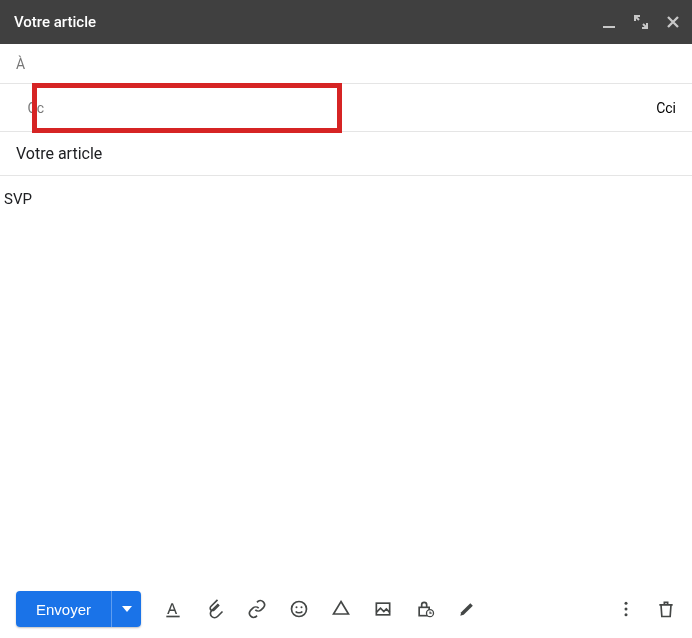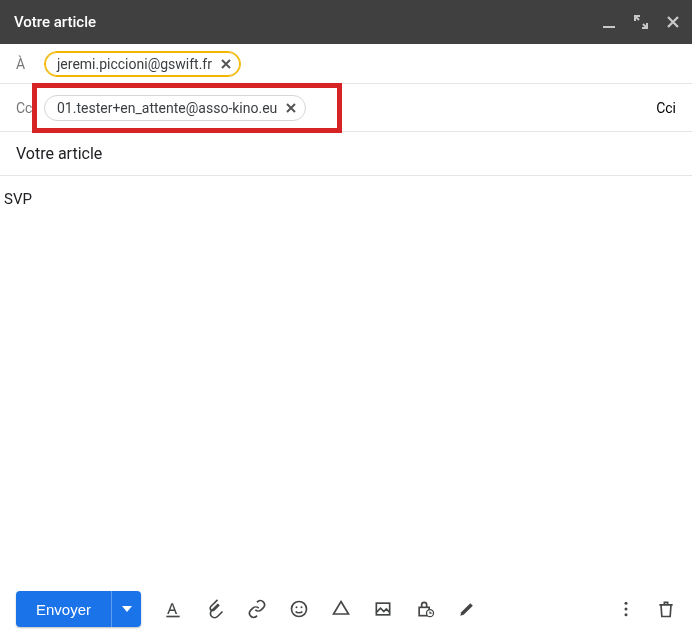--- a/index.html
+++ b/index.html
@@ -81,20 +81,21 @@
     width: 16px;
     height: 16px;
     display: inline-flex;
     align-items: center;
     justify-content: center;
     cursor: pointer;
     color: #555;
   }
   .cc-row {
     position: relative;
+    text-align: right;
   }
   .highlight-box {
     position: absolute;
     border: 5px solid #d62424;
     pointer-events: none;
   }
   .bcc-link {
     position: absolute;
     right: 16px;
     color: #000000;
@@ -197,40 +198,24 @@
           <path d="M2 2 L12 12 M12 2 L2 12" stroke="currentColor" stroke-width="2.3"></path>
         </svg>
     </span>
   </div>
 </div>
 
 <div class="compose">
 
   <div class="field-row">
     <span class="field-label">À</span>
-    <span class="chip to-chip">
-      <span>jeremi.piccioni@gswift.fr</span>
-      <span class="chip-x">
-        <svg width="12" height="12" viewBox="0 0 12 12">
-            <path d="M2 2 L10 10 M10 2 L2 10" stroke="currentColor" stroke-width="2"></path>
-          </svg>
-      </span>
-    </span>
   </div>
 
   <div class="field-row cc-row" style="height:48px;">
     <span class="field-label">Cc</span>
-    <span class="chip">
-      <span>01.tester+en_attente@asso-kino.eu</span>
-      <span class="chip-x">
-        <svg width="12" height="12" viewBox="0 0 12 12">
-            <path d="M2 2 L10 10 M10 2 L2 10" stroke="currentColor" stroke-width="2"></path>
-          </svg>
-      </span>
-    </span>
     <span class="bcc-link">Cci</span>
   </div>
 
   <div class="highlight-box" style="left:32px; top:83px; width:310px; height:50px;"></div>
 
   <div class="subject-row">
     <span>Votre article</span>
   </div>
 
   <div class="body-area">

